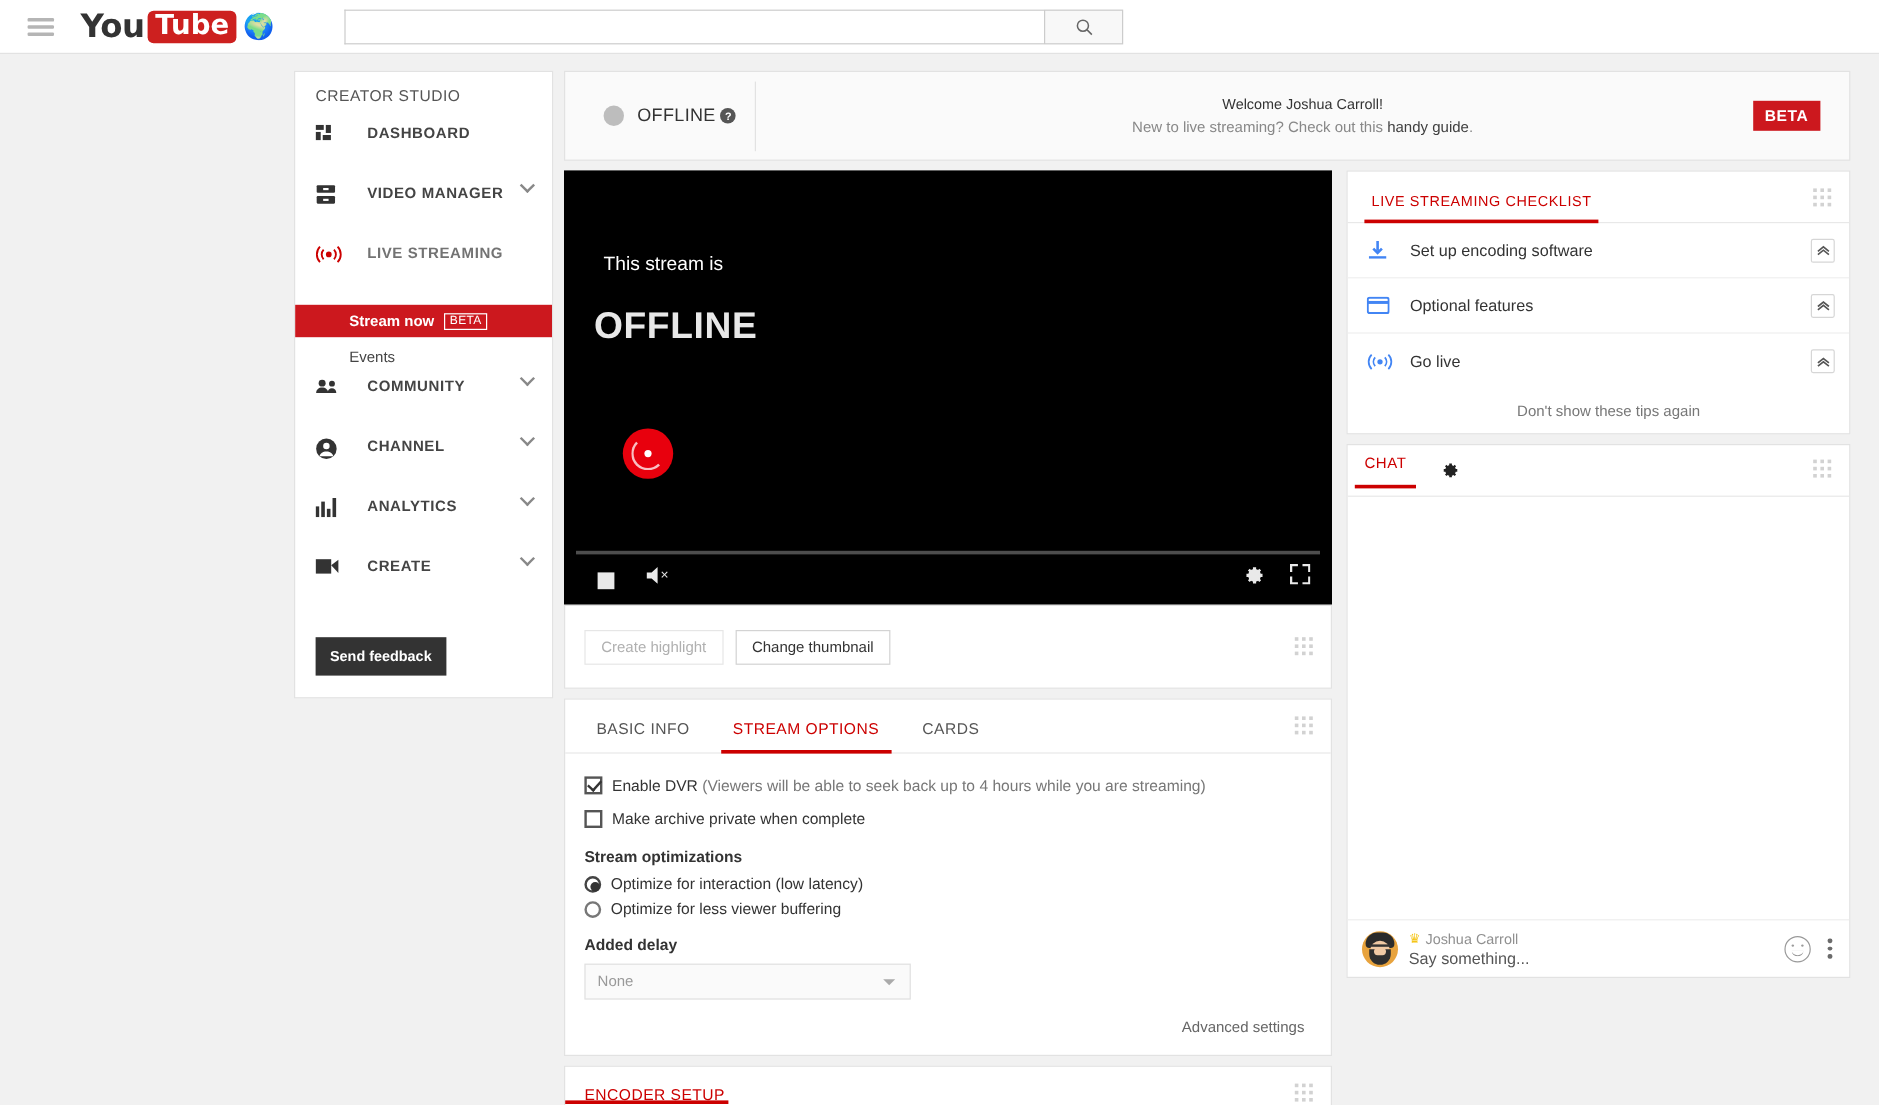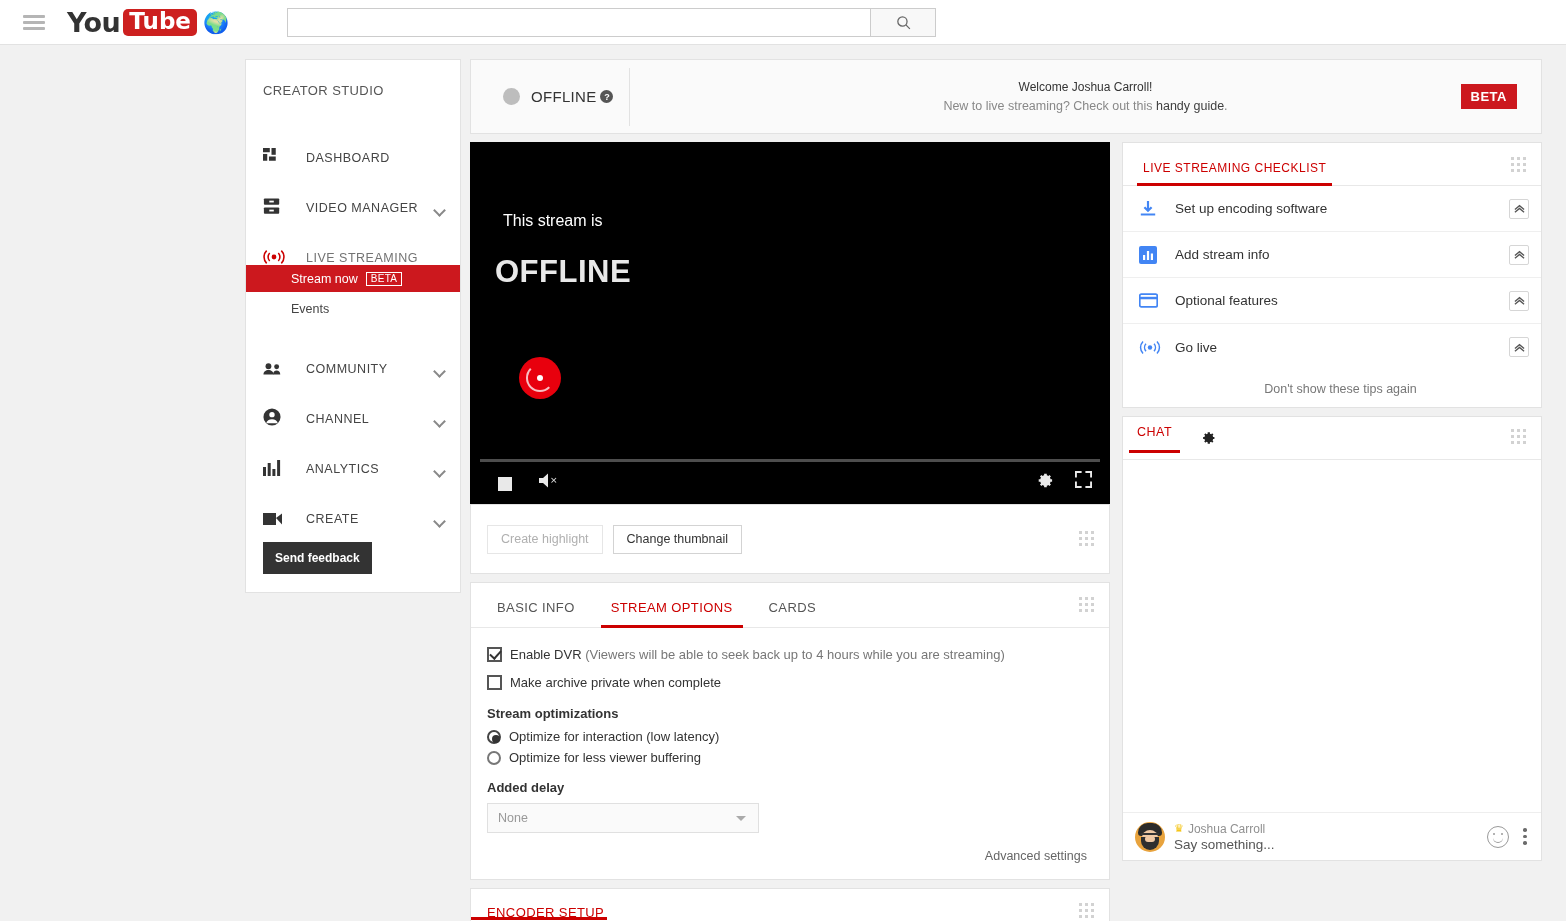--- a/index.html
+++ b/index.html
@@ -45,40 +45,41 @@
     cursor: pointer; display: flex; align-items: center; justify-content: center;
   }
   
   .page { display: flex; padding: 14px 0 0 0; }
   
   .sidebar {
     width: 216px; margin-left: 245px; background: #fff; border: 1px solid #e2e2e2;
     padding: 0 0 18px 0; align-self: flex-start;
   }
   .studio-title {
-    font-size: 13px; color: #555; letter-spacing: .4px; padding: 23px 0 17px 17px;
+    font-size: 13px; color: #555; letter-spacing: .4px; padding: 12px 0 17px 17px;
   }
   .nav-item {
-    display: flex; align-items: flex-end; height: 50px; padding-left: 17px;
+    display: flex; align-items: flex-start; height: 50px; padding-left: 17px;
     font-size: 12.5px; letter-spacing: .5px; color: #444; cursor: pointer;
     position: relative;
+    font-weight: bold;
   }
   .nav-item .ico { width: 24px; display: flex; align-items: center; }
   .nav-item .lbl { margin-left: 19px; }
   .nav-item.active .lbl { color: #737373; }
   .chev {
     position: absolute; right: 16px; width: 9px; height: 9px;
     border-right: 2px solid #888; border-bottom: 2px solid #888;
     transform: rotate(45deg); margin-top: -4px;
   }
   .sub-active {
     background: #cc181e; height: 27px; display: flex; align-items: center;
     padding-left: 45px; cursor: pointer;
   }
-  .sub-active .t { color: #fff; font-size: 12.5px; font-weight: normal; }
+  .sub-active .t { color: #fff; font-size: 12.5px; font-weight: bold; }
   .beta-badge-sm {
     border: 1px solid #fff; color: #fff; font-size: 10px; padding: 0px 4px 1px;
     margin-left: 8px; letter-spacing: .3px;
   }
   .sub-item {
     height: 34px; display: flex; align-items: center; padding-left: 45px;
     font-size: 12.5px; color: #444; cursor: pointer;
   }
   .feedback-btn {
     margin: 16px 0 0 17px; background: #333; color: #fff; border: none;
@@ -581,37 +582,20 @@
             </span>
             <span class="cl">Set up encoding software</span>
             <span class="collapse-btn">
               <svg width="11" height="11" viewBox="0 0 12 12">
                   <path d="M1 7l5-4 5 4" stroke="#555" stroke-width="1.5" fill="none"></path>
                   <path d="M1 10l5-4 5 4" stroke="#555" stroke-width="1.5" fill="none"></path>
                 </svg>
             </span>
           </div>
 
-          <div class="chk-item">
-            <span class="ci">
-              <svg width="18" height="18" viewBox="0 0 18 18">
-                  <rect width="18" height="18" rx="2" fill="#4285f4"></rect>
-                  <rect x="4" y="9" width="2.2" height="5" fill="#fff"></rect>
-                  <rect x="7.9" y="5" width="2.2" height="9" fill="#fff"></rect>
-                  <rect x="11.8" y="7.5" width="2.2" height="6.5" fill="#fff"></rect>
-                </svg>
-            </span>
-            <span class="cl">Add stream info</span>
-            <span class="collapse-btn">
-              <svg width="11" height="11" viewBox="0 0 12 12">
-                  <path d="M1 7l5-4 5 4" stroke="#555" stroke-width="1.5" fill="none"></path>
-                  <path d="M1 10l5-4 5 4" stroke="#555" stroke-width="1.5" fill="none"></path>
-                </svg>
-            </span>
-          </div>
 
           <div class="chk-item">
             <span class="ci">
               <svg width="19" height="15" viewBox="0 0 20 15">
                   <rect x="0.8" y="0.8" width="18.4" height="13.4" rx="1.6" fill="none" stroke="#4285f4" stroke-width="1.8"></rect>
                   <rect x="0.8" y="3.6" width="18.4" height="2.6" fill="#4285f4"></rect>
                 </svg>
             </span>
             <span class="cl">Optional features</span>
             <span class="collapse-btn">

